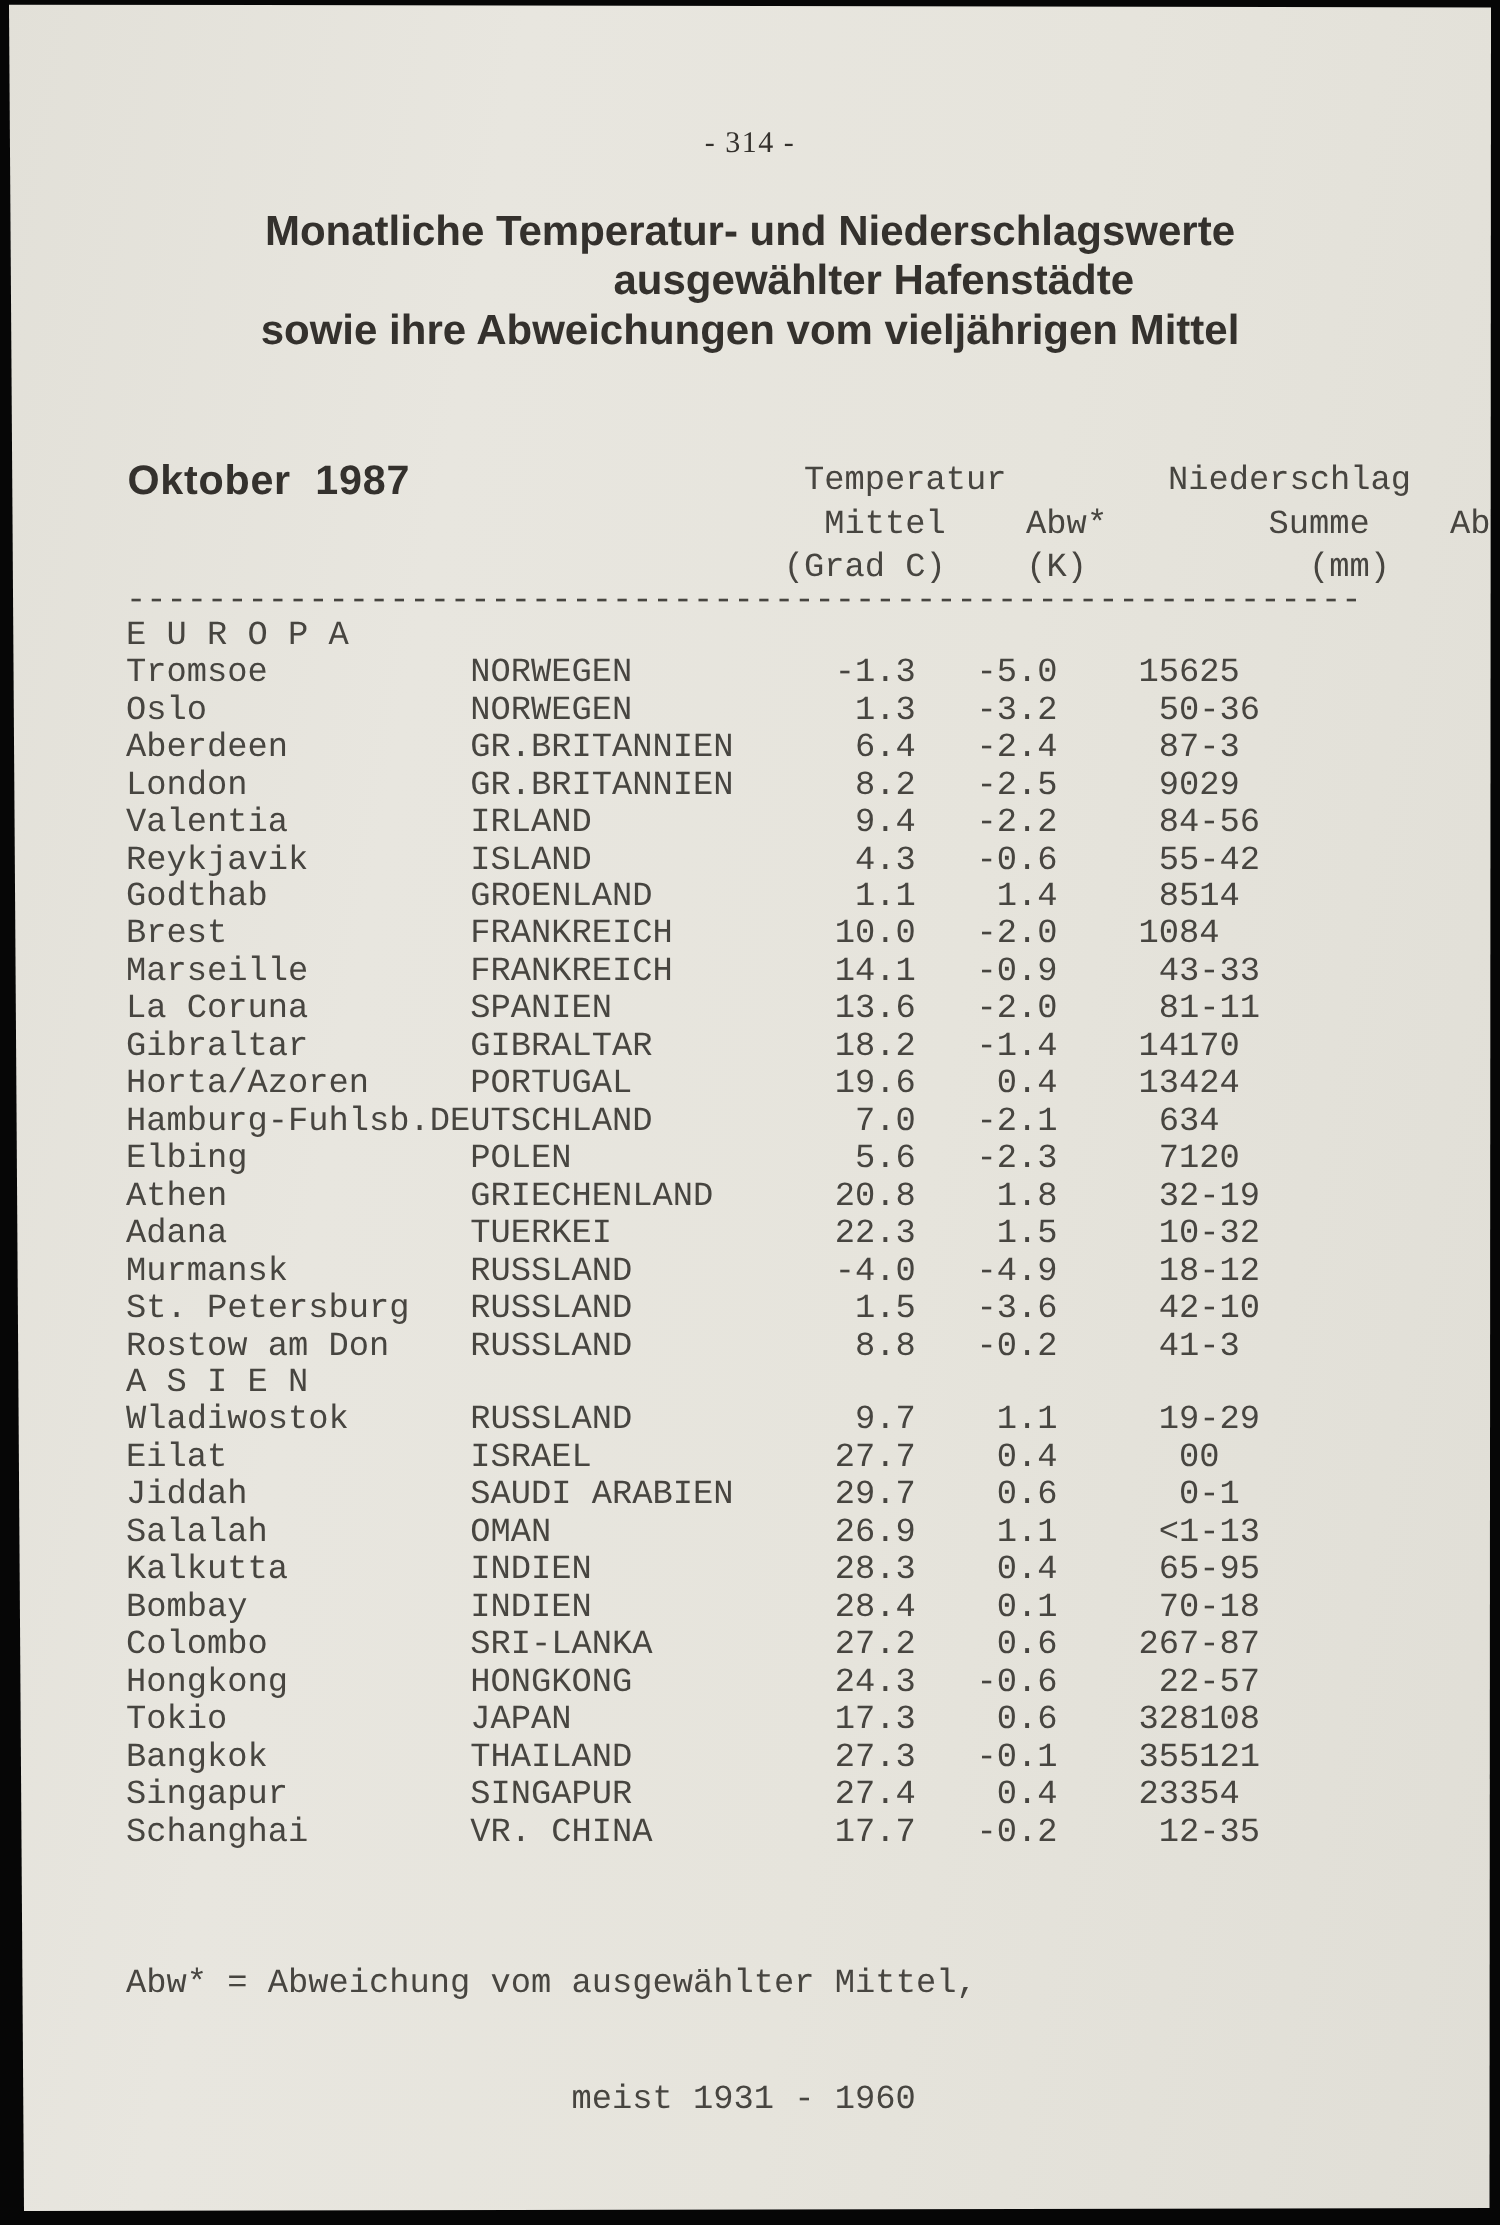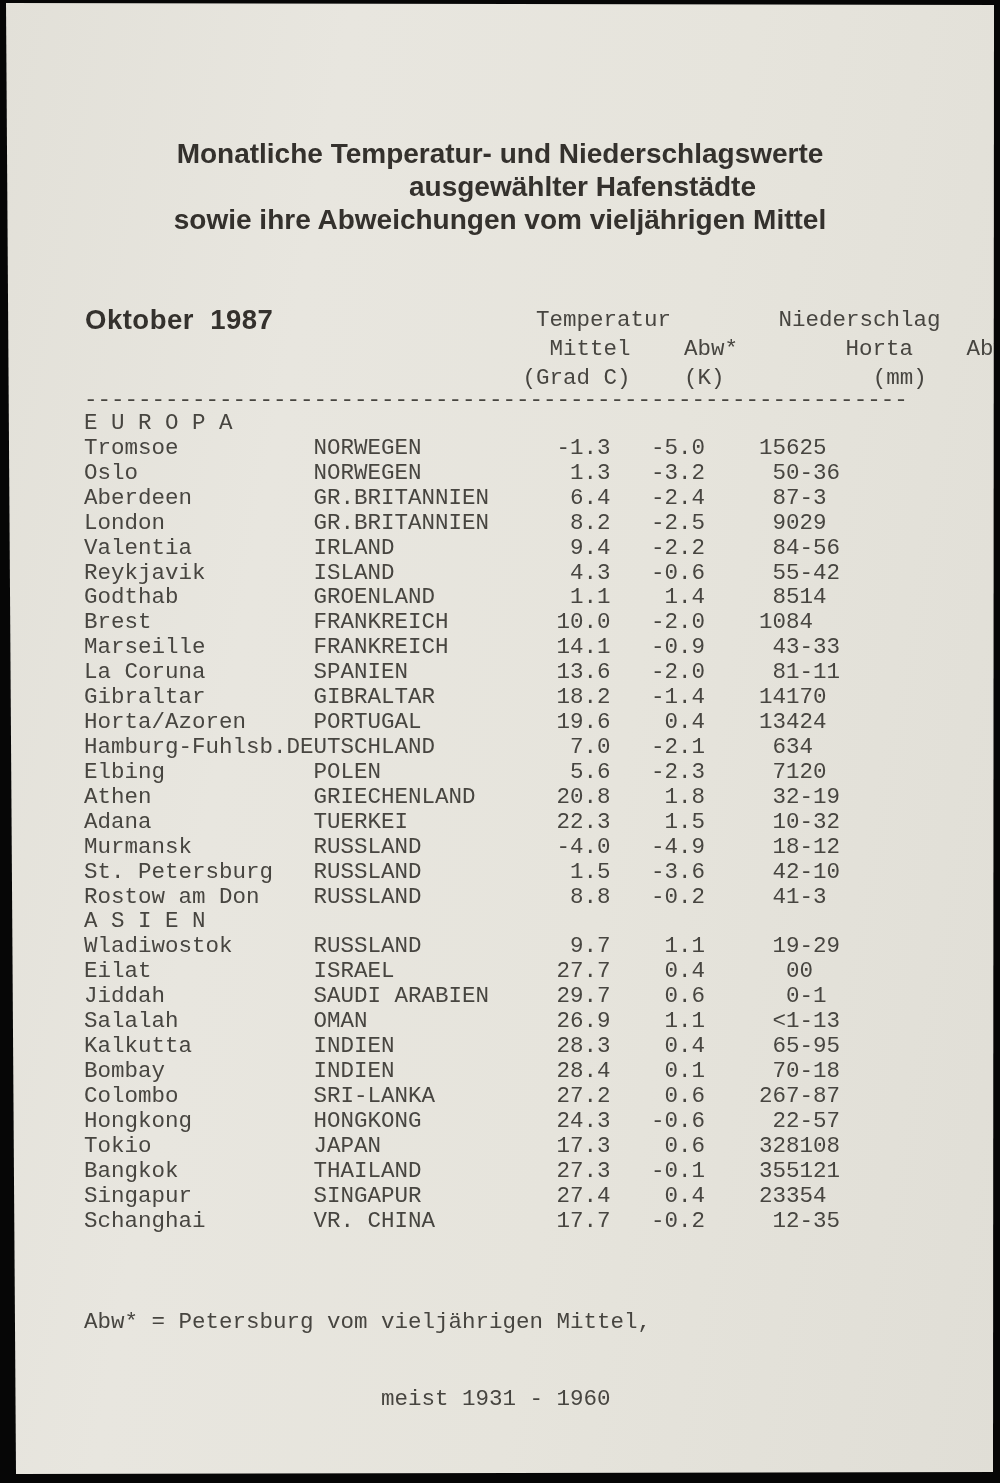--- a/index.html
+++ b/index.html
@@ -42,20 +42,21 @@
   .footnote{position:absolute;left:84px;top:1259px;font-size:22.5px;line-height:25.5px;white-space:pre;}
   .footnote .fn2{margin-left:22ch;}
 
   .journal{position:absolute;left:84px;top:1398px;font-size:19.5px;color:#3b3935;}
 </style>
 </head>
 <body>
 
 <div class="paper">
 
+  <div class="pageno">- 314 -</div>
 
   <div class="title serif-bold">
     <div class="t1">Monatliche Temperatur- und Niederschlagswerte</div>
     <div class="t2">ausgewählter Hafenstädte</div>
     <div class="t3">sowie ihre Abweichungen vom vieljährigen Mittel</div>
   </div>
 
   <div class="table-block mono">
 
     <div class="month serif-bold">Oktober  1987</div>
@@ -66,21 +67,21 @@
       <span class="g5"></span>
       <span>Niederschlag</span>
     </div>
 
     <div class="hrow">
       <span class="s33"></span>
       <span>Mittel</span>
       <span class="g1"></span>
       <span>Abw*</span>
       <span class="g5"></span>
-      <span>Horta</span>
+      <span>Summe</span>
       <span class="g1"></span>
       <span>Abw*</span>
     </div>
 
     <div class="hrow">
       <span class="s31"></span>
       <span>(Grad C)</span>
       <span class="g1"></span>
       <span>(K)</span>
       <span class="g8"></span>
@@ -88,18 +89,18 @@
       <span class="g2"></span>
       <span>(mm)</span>
     </div>
 
     <div class="dash">-------------------------------------------------------------</div>
 
     <div class="rows"><div class="sec">E U R O P A</div><div class="trow"><span class="cc">Tromsoe</span><span class="co">NORWEGEN</span><span class="n1">-1.3</span><span class="n2">-5.0</span><span class="n3">156</span><span class="n4">25</span></div><div class="trow"><span class="cc">Oslo</span><span class="co">NORWEGEN</span><span class="n1">1.3</span><span class="n2">-3.2</span><span class="n3">50</span><span class="n4">-36</span></div><div class="trow"><span class="cc">Aberdeen</span><span class="co">GR.BRITANNIEN</span><span class="n1">6.4</span><span class="n2">-2.4</span><span class="n3">87</span><span class="n4">-3</span></div><div class="trow"><span class="cc">London</span><span class="co">GR.BRITANNIEN</span><span class="n1">8.2</span><span class="n2">-2.5</span><span class="n3">90</span><span class="n4">29</span></div><div class="trow"><span class="cc">Valentia</span><span class="co">IRLAND</span><span class="n1">9.4</span><span class="n2">-2.2</span><span class="n3">84</span><span class="n4">-56</span></div><div class="trow"><span class="cc">Reykjavik</span><span class="co">ISLAND</span><span class="n1">4.3</span><span class="n2">-0.6</span><span class="n3">55</span><span class="n4">-42</span></div><div class="trow"><span class="cc">Godthab</span><span class="co">GROENLAND</span><span class="n1">1.1</span><span class="n2">1.4</span><span class="n3">85</span><span class="n4">14</span></div><div class="trow"><span class="cc">Brest</span><span class="co">FRANKREICH</span><span class="n1">10.0</span><span class="n2">-2.0</span><span class="n3">108</span><span class="n4">4</span></div><div class="trow"><span class="cc">Marseille</span><span class="co">FRANKREICH</span><span class="n1">14.1</span><span class="n2">-0.9</span><span class="n3">43</span><span class="n4">-33</span></div><div class="trow"><span class="cc">La Coruna</span><span class="co">SPANIEN</span><span class="n1">13.6</span><span class="n2">-2.0</span><span class="n3">81</span><span class="n4">-11</span></div><div class="trow"><span class="cc">Gibraltar</span><span class="co">GIBRALTAR</span><span class="n1">18.2</span><span class="n2">-1.4</span><span class="n3">141</span><span class="n4">70</span></div><div class="trow"><span class="cc">Horta/Azoren</span><span class="co">PORTUGAL</span><span class="n1">19.6</span><span class="n2">0.4</span><span class="n3">134</span><span class="n4">24</span></div><div class="trow tight"><span class="cc">Hamburg-Fuhlsb.</span><span class="co">DEUTSCHLAND</span><span class="n1">7.0</span><span class="n2">-2.1</span><span class="n3">63</span><span class="n4">4</span></div><div class="trow"><span class="cc">Elbing</span><span class="co">POLEN</span><span class="n1">5.6</span><span class="n2">-2.3</span><span class="n3">71</span><span class="n4">20</span></div><div class="trow"><span class="cc">Athen</span><span class="co">GRIECHENLAND</span><span class="n1">20.8</span><span class="n2">1.8</span><span class="n3">32</span><span class="n4">-19</span></div><div class="trow"><span class="cc">Adana</span><span class="co">TUERKEI</span><span class="n1">22.3</span><span class="n2">1.5</span><span class="n3">10</span><span class="n4">-32</span></div><div class="trow"><span class="cc">Murmansk</span><span class="co">RUSSLAND</span><span class="n1">-4.0</span><span class="n2">-4.9</span><span class="n3">18</span><span class="n4">-12</span></div><div class="trow"><span class="cc">St. Petersburg</span><span class="co">RUSSLAND</span><span class="n1">1.5</span><span class="n2">-3.6</span><span class="n3">42</span><span class="n4">-10</span></div><div class="trow"><span class="cc">Rostow am Don</span><span class="co">RUSSLAND</span><span class="n1">8.8</span><span class="n2">-0.2</span><span class="n3">41</span><span class="n4">-3</span></div><div class="sec">A S I E N</div><div class="trow"><span class="cc">Wladiwostok</span><span class="co">RUSSLAND</span><span class="n1">9.7</span><span class="n2">1.1</span><span class="n3">19</span><span class="n4">-29</span></div><div class="trow"><span class="cc">Eilat</span><span class="co">ISRAEL</span><span class="n1">27.7</span><span class="n2">0.4</span><span class="n3">0</span><span class="n4">0</span></div><div class="trow"><span class="cc">Jiddah</span><span class="co">SAUDI ARABIEN</span><span class="n1">29.7</span><span class="n2">0.6</span><span class="n3">0</span><span class="n4">-1</span></div><div class="trow"><span class="cc">Salalah</span><span class="co">OMAN</span><span class="n1">26.9</span><span class="n2">1.1</span><span class="n3">&lt;1</span><span class="n4">-13</span></div><div class="trow"><span class="cc">Kalkutta</span><span class="co">INDIEN</span><span class="n1">28.3</span><span class="n2">0.4</span><span class="n3">65</span><span class="n4">-95</span></div><div class="trow"><span class="cc">Bombay</span><span class="co">INDIEN</span><span class="n1">28.4</span><span class="n2">0.1</span><span class="n3">70</span><span class="n4">-18</span></div><div class="trow"><span class="cc">Colombo</span><span class="co">SRI-LANKA</span><span class="n1">27.2</span><span class="n2">0.6</span><span class="n3">267</span><span class="n4">-87</span></div><div class="trow"><span class="cc">Hongkong</span><span class="co">HONGKONG</span><span class="n1">24.3</span><span class="n2">-0.6</span><span class="n3">22</span><span class="n4">-57</span></div><div class="trow"><span class="cc">Tokio</span><span class="co">JAPAN</span><span class="n1">17.3</span><span class="n2">0.6</span><span class="n3">328</span><span class="n4">108</span></div><div class="trow"><span class="cc">Bangkok</span><span class="co">THAILAND</span><span class="n1">27.3</span><span class="n2">-0.1</span><span class="n3">355</span><span class="n4">121</span></div><div class="trow"><span class="cc">Singapur</span><span class="co">SINGAPUR</span><span class="n1">27.4</span><span class="n2">0.4</span><span class="n3">233</span><span class="n4">54</span></div><div class="trow"><span class="cc">Schanghai</span><span class="co">VR. CHINA</span><span class="n1">17.7</span><span class="n2">-0.2</span><span class="n3">12</span><span class="n4">-35</span></div></div>
   </div>
 
   <div class="footnote mono">
-    <div>Abw* = Petersburg vom vieljährigen Mittel,</div>
+    <div>Abw* = Abweichung vom ausgewählter Mittel,</div>
     <div class="fn2">meist 1931 - 1960</div>
   </div>
 
 
 </div>
 
 </body></html>

